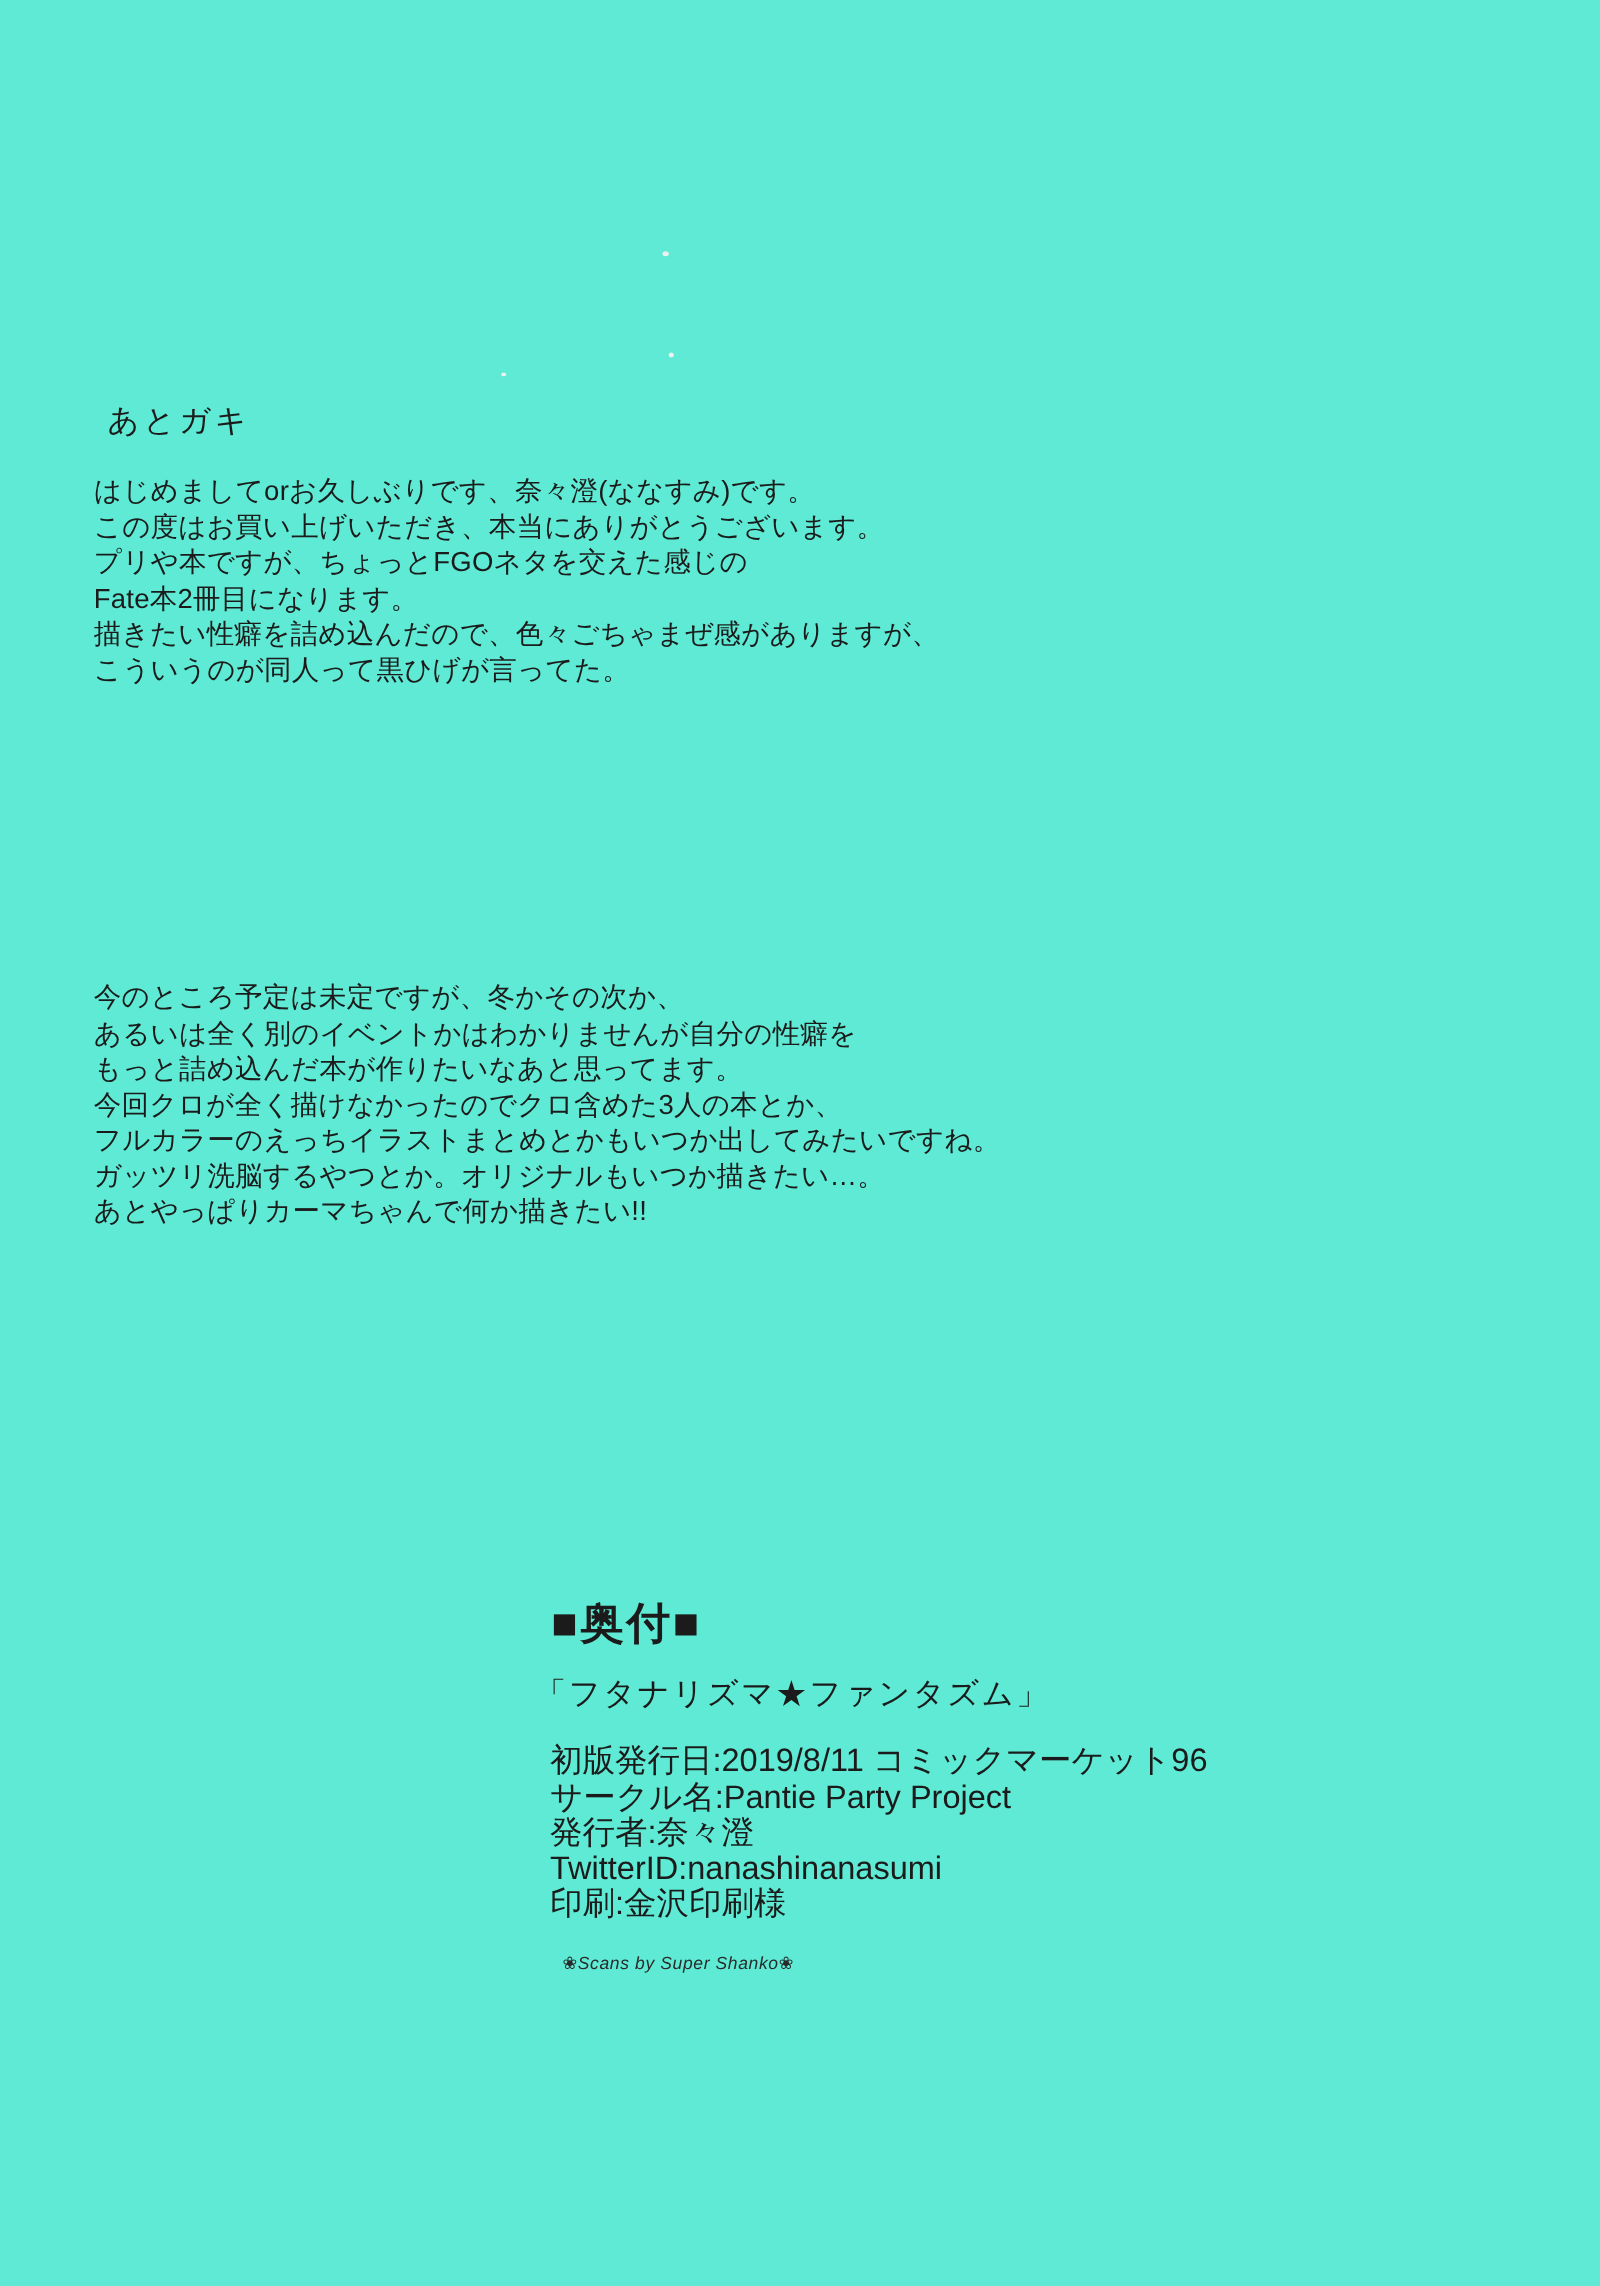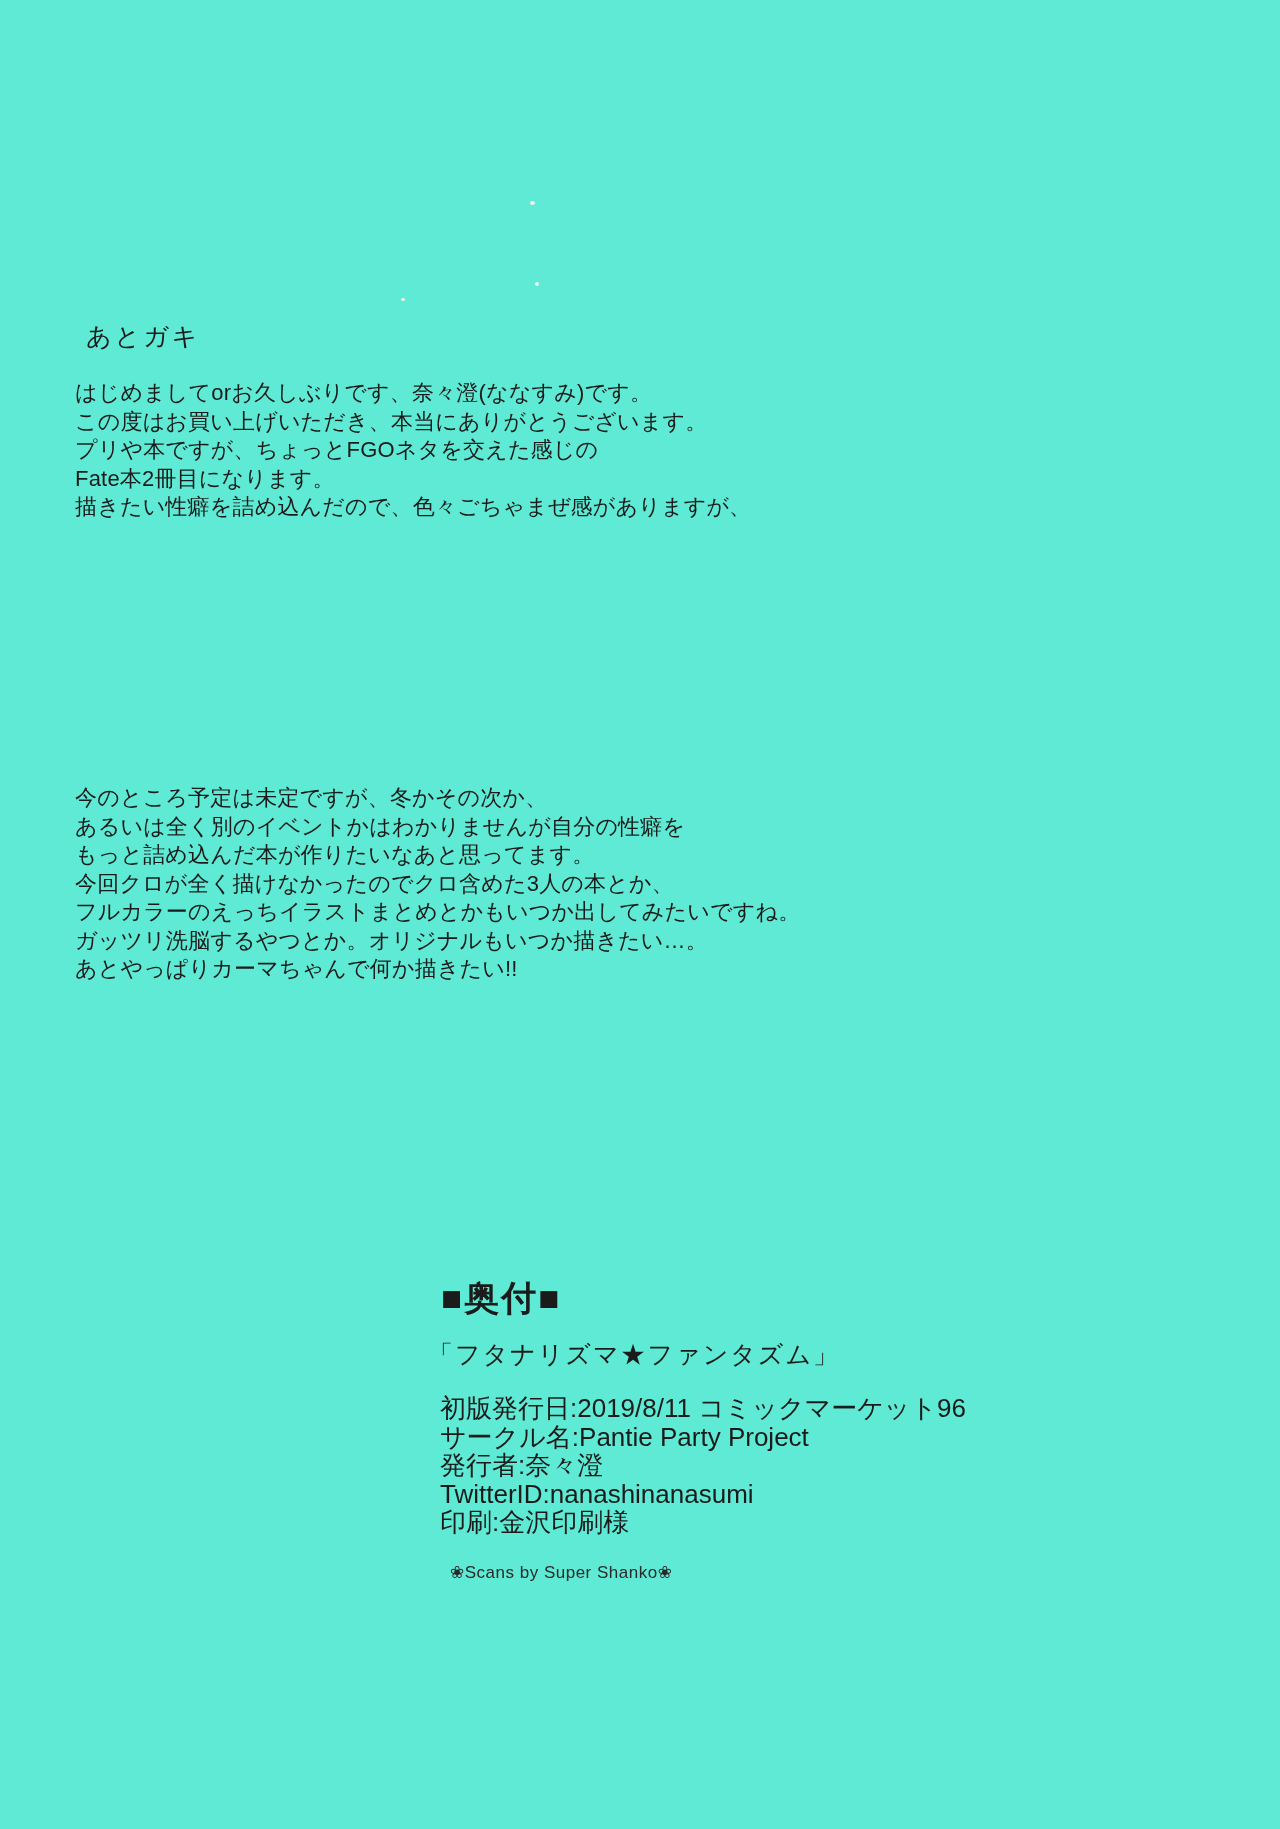--- a/index.html
+++ b/index.html
@@ -66,21 +66,22 @@
     position: absolute;
     left: 440px;
     top: 1394px;
     font-size: 26px;
     line-height: 28.5px;
   }
   .scan-credit {
     position: absolute;
     left: 450px;
     top: 1562px;
-    font-size: 17px;
+    font-size: 14px;
+    font-style: italic;
     color: #2a2a2a;
     letter-spacing: 0.5px;
   }
 
   .speck {
     position: absolute;
     border-radius: 50%;
     background: #efefef;
   }
   .speck.s1 { left: 530px; top: 201px; width: 5px; height: 4px; }
@@ -97,20 +98,21 @@
   <div class="speck s3"></div>
 
   <div class="afterword-heading">あとガキ</div>
 
   <div class="body-block p1">
     <div class="line">はじめましてorお久しぶりです、奈々澄(ななすみ)です。</div>
     <div class="line">この度はお買い上げいただき、本当にありがとうございます。</div>
     <div class="line">プリや本ですが、ちょっとFGOネタを交えた感じの</div>
     <div class="line">Fate本2冊目になります。</div>
     <div class="line">描きたい性癖を詰め込んだので、色々ごちゃまぜ感がありますが、</div>
+    <div class="line">こういうのが同人って黒ひげが言ってた。</div>
   </div>
 
 
   <div class="body-block p3">
     <div class="line">今のところ予定は未定ですが、冬かその次か、</div>
     <div class="line">あるいは全く別のイベントかはわかりませんが自分の性癖を</div>
     <div class="line">もっと詰め込んだ本が作りたいなあと思ってます。</div>
     <div class="line">今回クロが全く描けなかったのでクロ含めた3人の本とか、</div>
     <div class="line">フルカラーのえっちイラストまとめとかもいつか出してみたいですね。</div>
     <div class="line">ガッツリ洗脳するやつとか。オリジナルもいつか描きたい…。</div>

